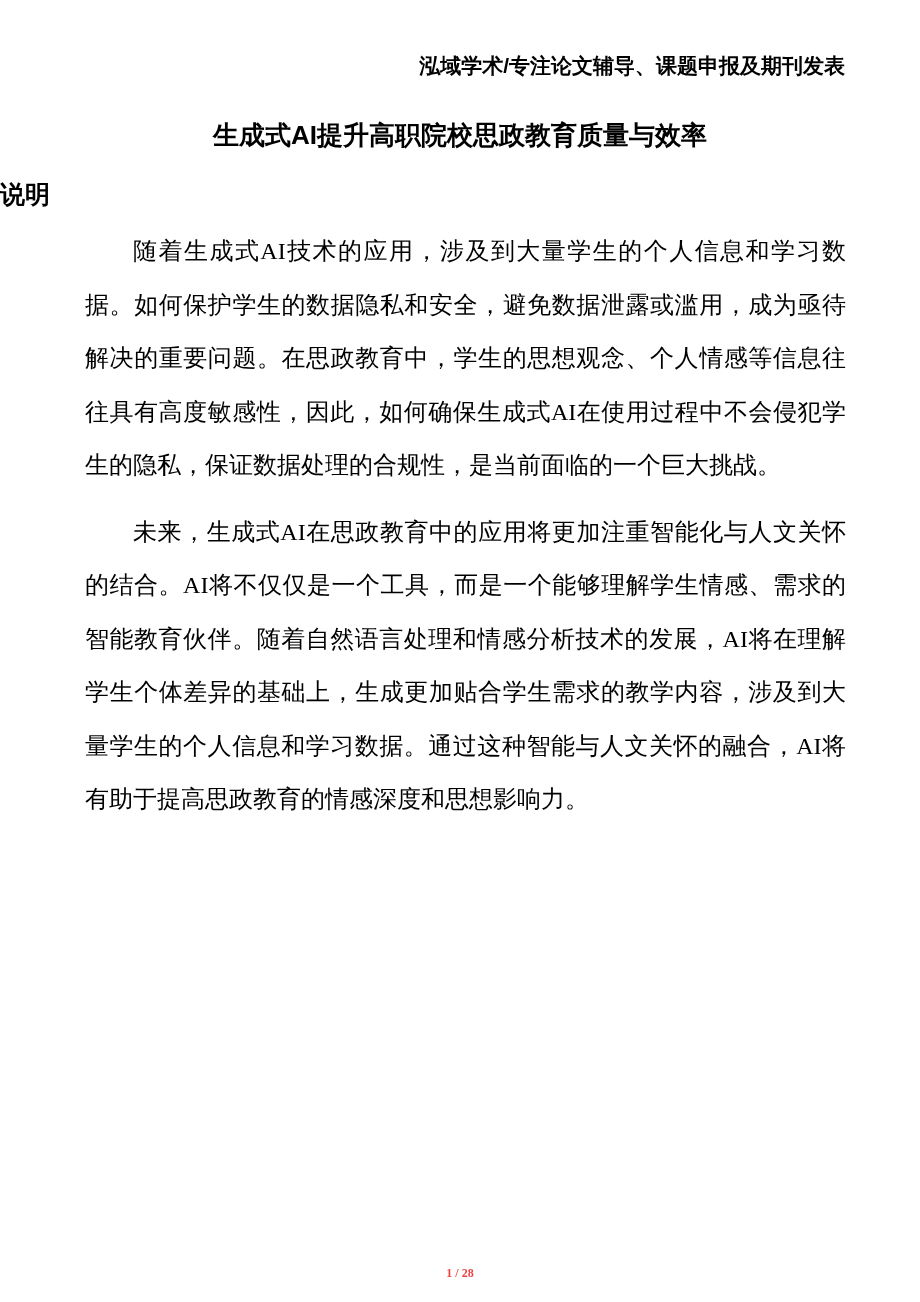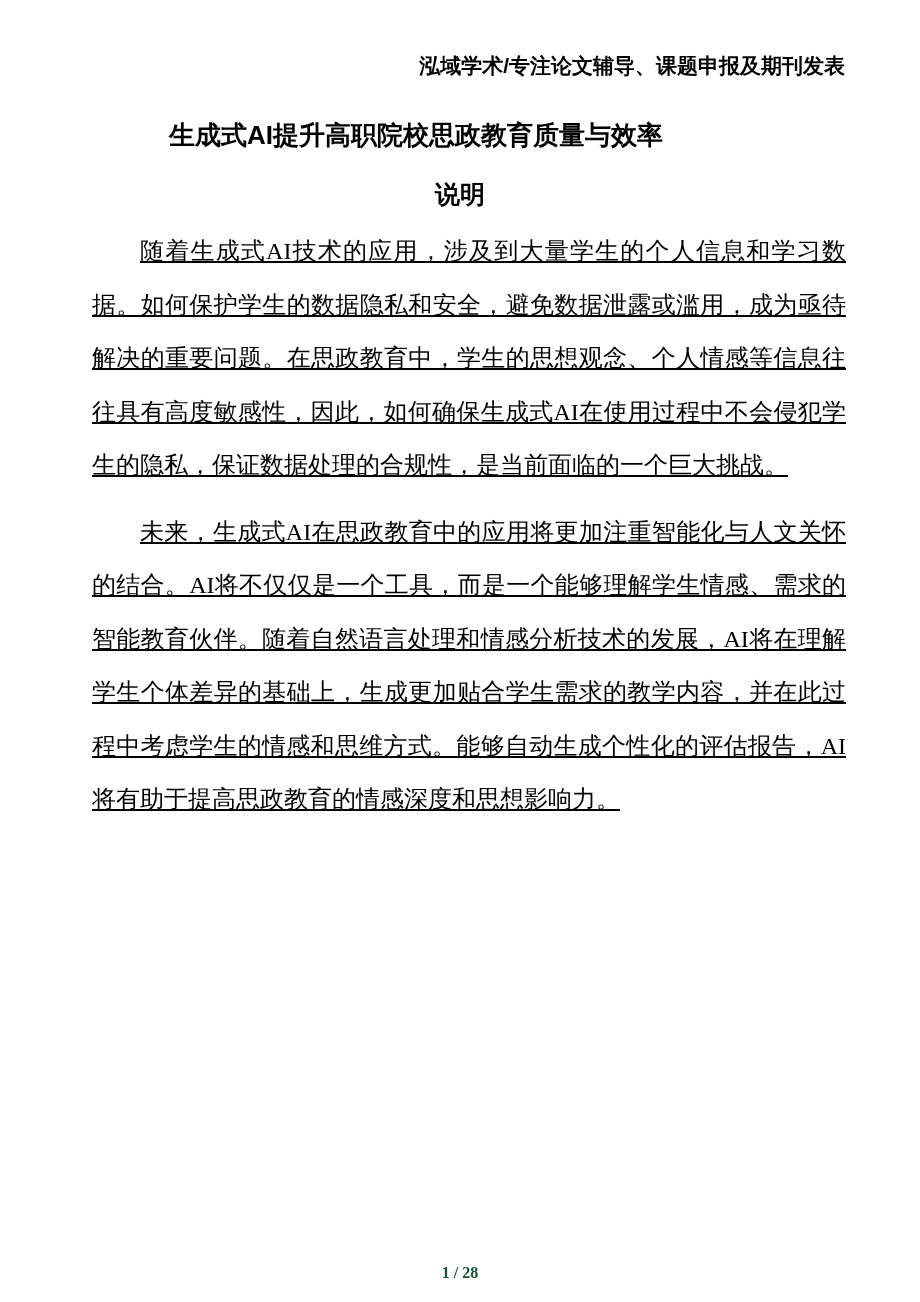--- a/index.html
+++ b/index.html
@@ -34,75 +34,75 @@
     top: 119px;
     left: 0;
     width: 832px;
     margin: 0;
     text-align: center;
     font-family: "Liberation Sans", sans-serif;
     font-weight: bold;
     font-size: 26px;
     line-height: 32px;
     color: #000000;
+    padding-left: 44px;
   }
   .doc-subtitle {
     position: absolute;
     top: 178px;
     left: 0;
     width: 920px;
     margin: 0;
-    text-align: center;
+    text-align: left;
     font-family: "Liberation Sans", sans-serif;
     font-weight: bold;
     font-size: 25px;
     line-height: 32px;
     color: #000000;
   }
   .doc-body {
     position: absolute;
     top: 225px;
     left: 85px;
     width: 761px;
     font-family: "Liberation Serif", serif;
     font-size: 24px;
     line-height: 53.5px;
     text-align: justify;
     color: #000000;
   }
   .doc-body p {
-    margin: 0 0 13px 7px;
+    margin: 0 0 13px 0;
     padding: 0;
     text-indent: 2em;
-    text-decoration: underline;
   }
   .doc-footer {
     position: absolute;
     top: 1263px;
     left: 0;
     width: 920px;
     text-align: center;
     font-family: "Liberation Serif", serif;
     font-weight: bold;
-    font-size: 16px;
+    font-size: 12px;
     line-height: 20px;
-    color: #14532d;
+    color: #ef4444;
   }
 </style>
 </head>
 <body>
 
 <div class="page">
 
   <div class="doc-header">泓域学术/专注论文辅导、课题申报及期刊发表</div>
 
   <h1 class="doc-title">生成式AI提升高职院校思政教育质量与效率</h1>
 
   <h2 class="doc-subtitle">说明</h2>
 
   <div class="doc-body">
     <p>随着生成式AI技术的应用，涉及到大量学生的个人信息和学习数据。如何保护学生的数据隐私和安全，避免数据泄露或滥用，成为亟待解决的重要问题。在思政教育中，学生的思想观念、个人情感等信息往往具有高度敏感性，因此，如何确保生成式AI在使用过程中不会侵犯学生的隐私，保证数据处理的合规性，是当前面临的一个巨大挑战。</p>
-    <p>未来，生成式AI在思政教育中的应用将更加注重智能化与人文关怀的结合。AI将不仅仅是一个工具，而是一个能够理解学生情感、需求的智能教育伙伴。随着自然语言处理和情感分析技术的发展，AI将在理解学生个体差异的基础上，生成更加贴合学生需求的教学内容，并在此过程中考虑学生的情感和思维方式。能够自动生成个性化的评估报告，AI将有助于提高思政教育的情感深度和思想影响力。</p>
+    <p>未来，生成式AI在思政教育中的应用将更加注重智能化与人文关怀的结合。AI将不仅仅是一个工具，而是一个能够理解学生情感、需求的智能教育伙伴。随着自然语言处理和情感分析技术的发展，AI将在理解学生个体差异的基础上，生成更加贴合学生需求的教学内容，涉及到大量学生的个人信息和学习数据。通过这种智能与人文关怀的融合，AI将有助于提高思政教育的情感深度和思想影响力。</p>
   </div>
 
   <div class="doc-footer">1 / 28</div>
 
 </div>
 
 </body></html>

